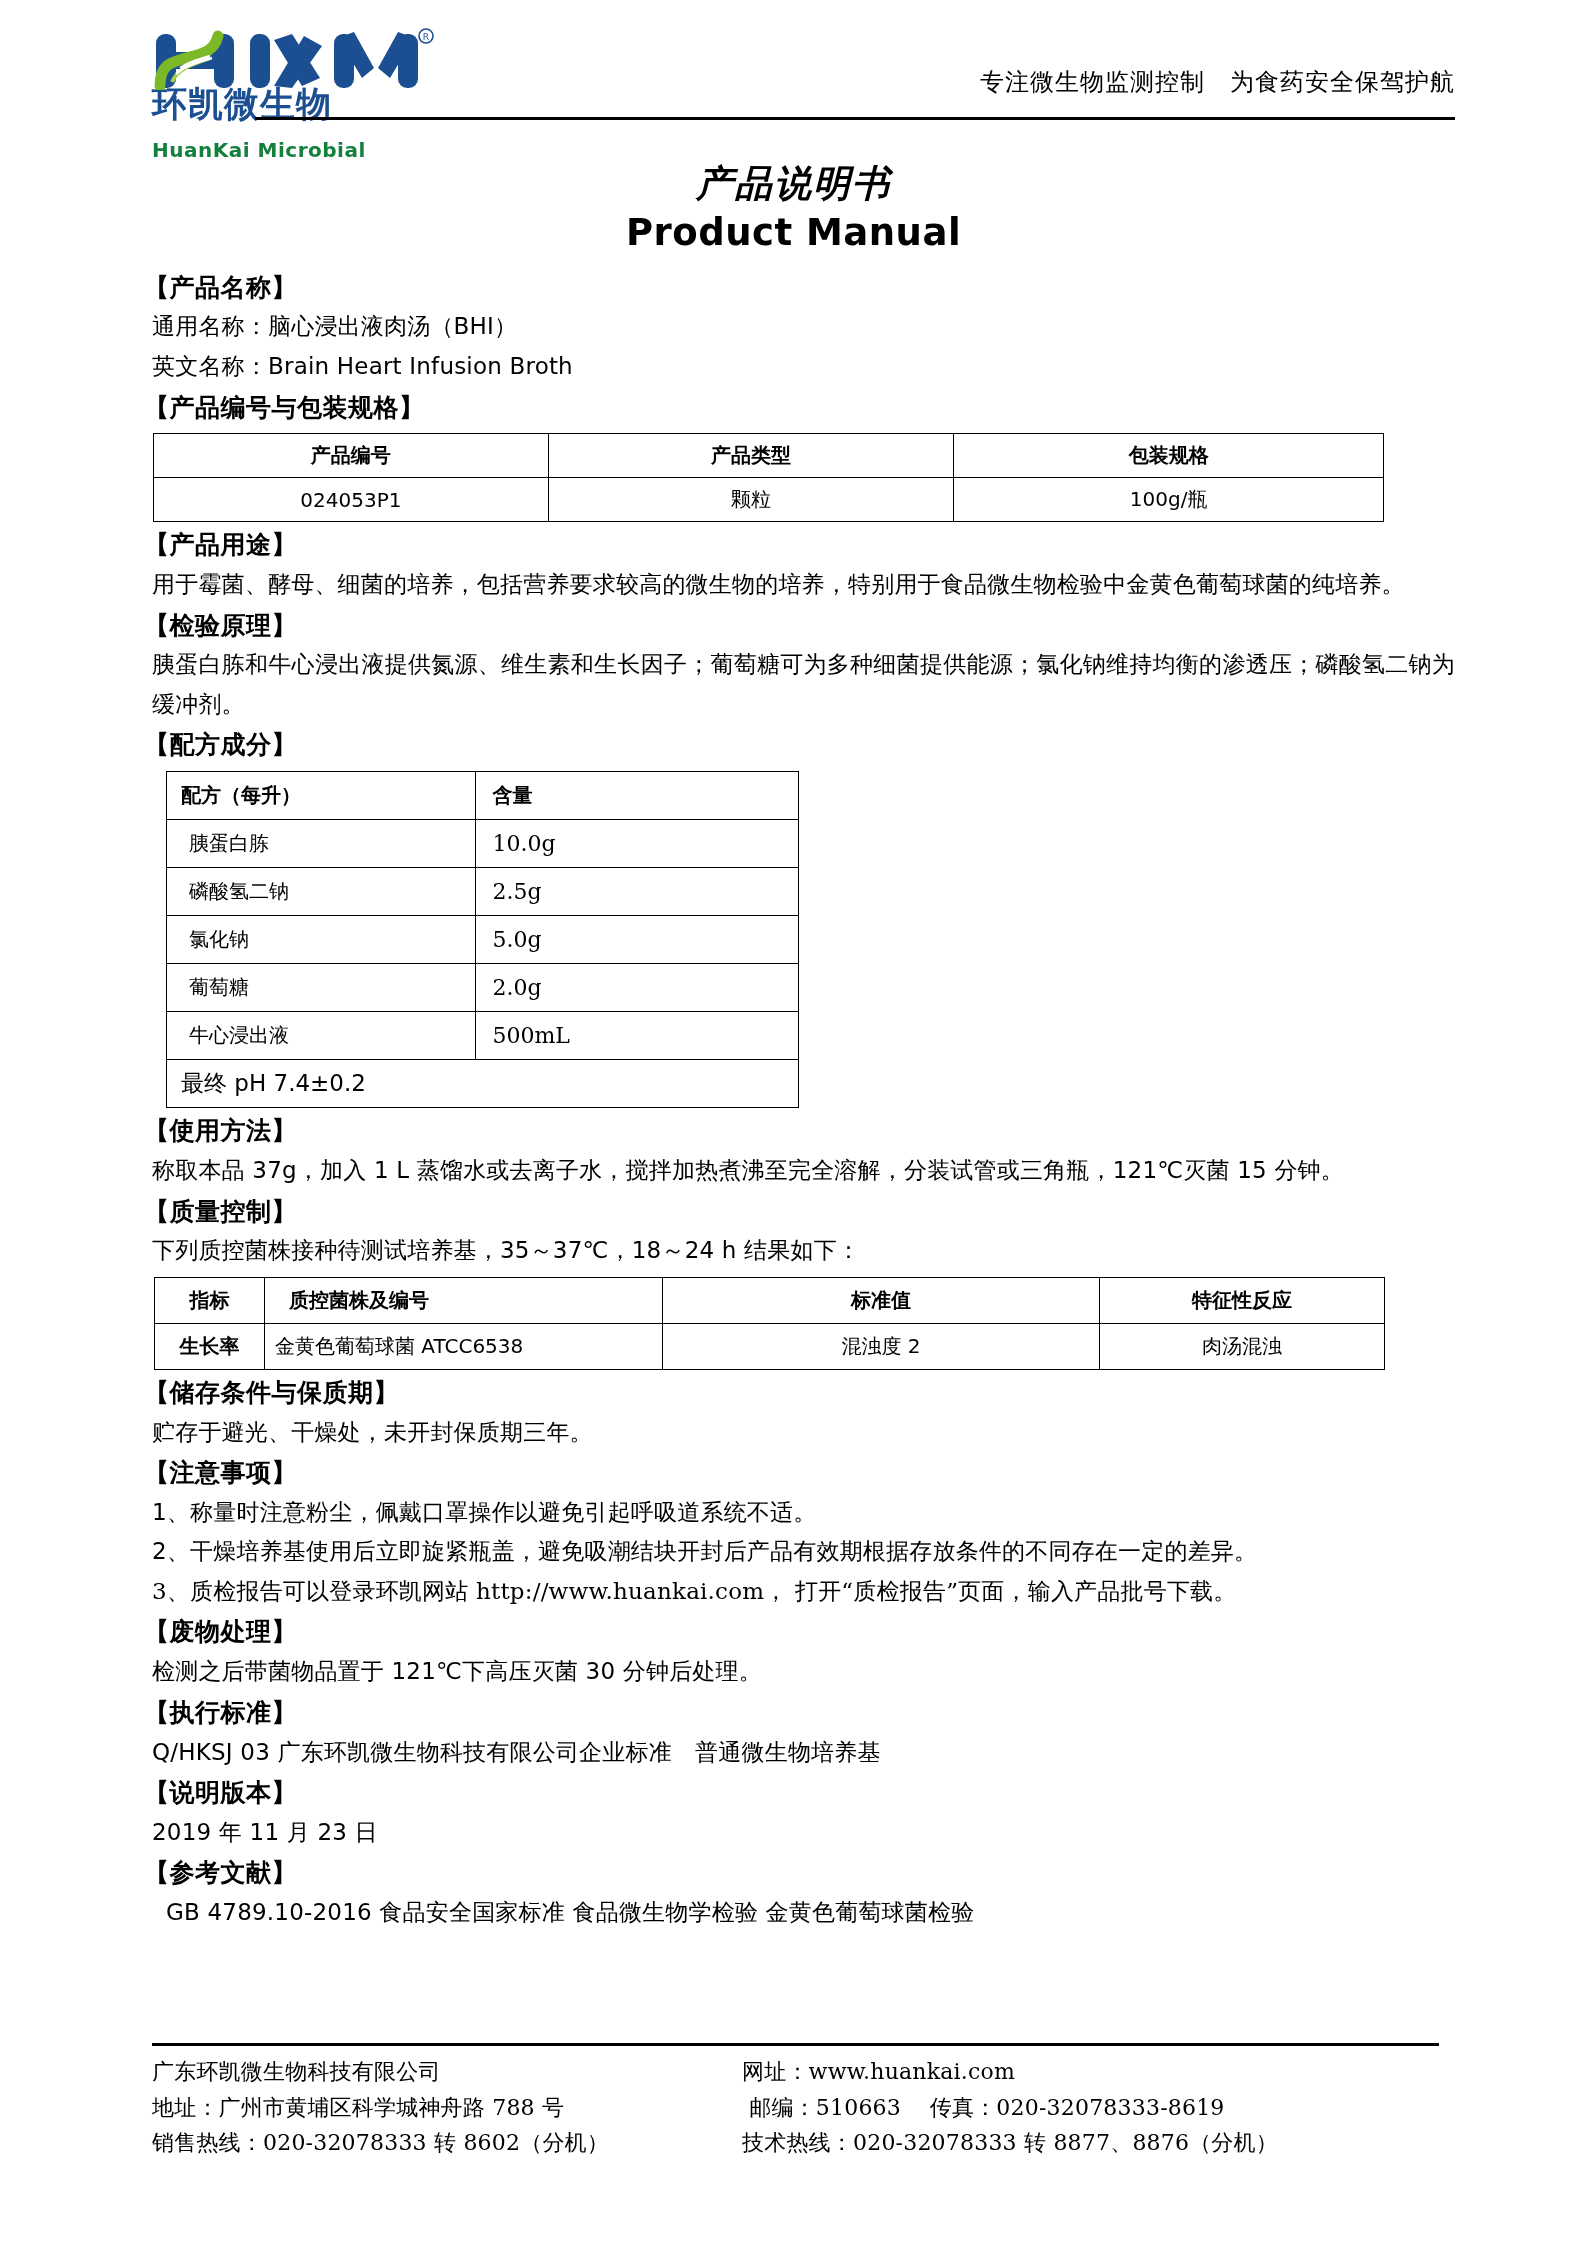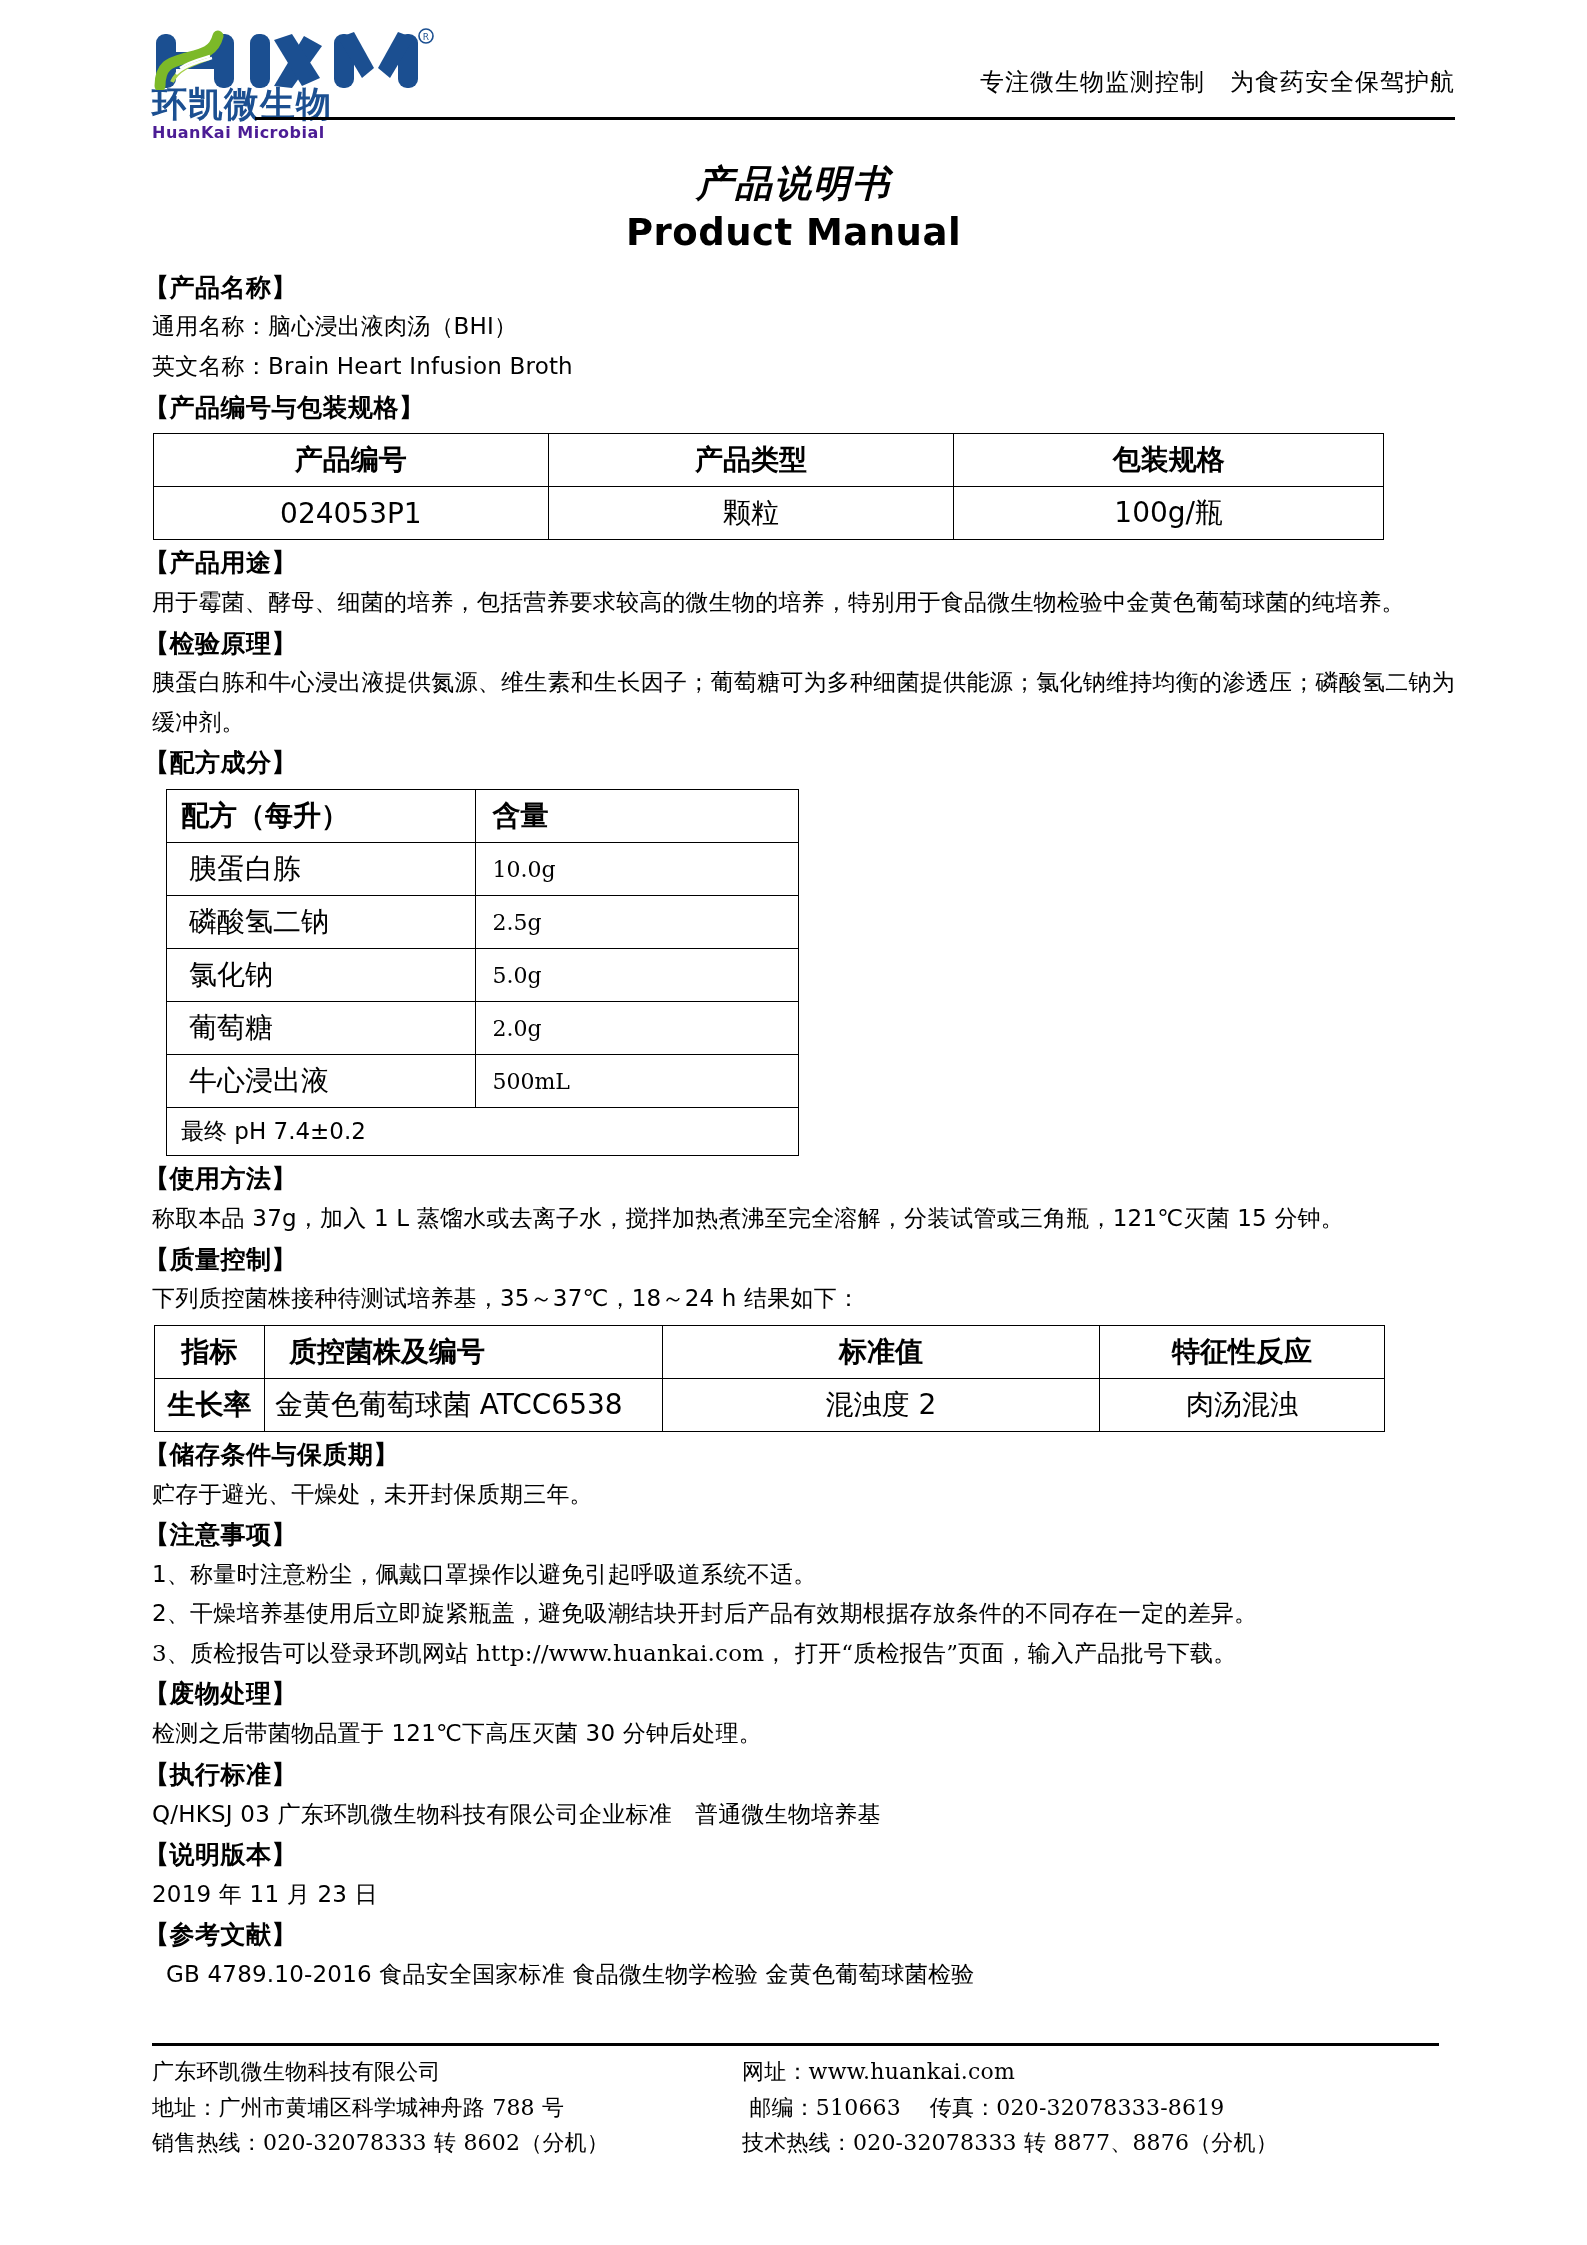--- a/index.html
+++ b/index.html
@@ -46,26 +46,26 @@
     font-family: "DejaVu Sans", "Liberation Sans", sans-serif;
     font-size: 35px;
     font-weight: 700;
     color: #1b4f91;
     letter-spacing: 1px;
     line-height: 1.05;
     margin-top: -4px;
   }
   .logo-en {
     font-family: "DejaVu Sans", "Liberation Sans", sans-serif;
-    font-size: 16px;
-    font-weight: 700;
-    color: #4c1d95;
+    font-size: 20px;
+    font-weight: 700;
+    color: #15803d;
     letter-spacing: 0.5px;
     line-height: 1.05;
-    margin-top: 2px;
+    margin-top: 17px;
   }
   .tagline-wrap {
     flex: 1;
     padding-top: 44px;
     text-align: right;
   }
   .tagline {
     font-family: "DejaVu Sans", "Liberation Sans", sans-serif;
     font-size: 24px;
     font-weight: 400;
@@ -122,21 +122,21 @@
   }
   .para.ref { margin-left: 14px; }
 
   
   table {
     border-collapse: collapse;
     margin: 6px 0 4px 0;
   }
   table td, table th {
     border: 1.6px solid #000;
-    font-size: 28px;
+    font-size: 20px;
     font-weight: 400;
     padding: 7px 10px;
     vertical-align: middle;
   }
   table th {
     font-weight: 700;
     text-align: center;
   }
 
   

